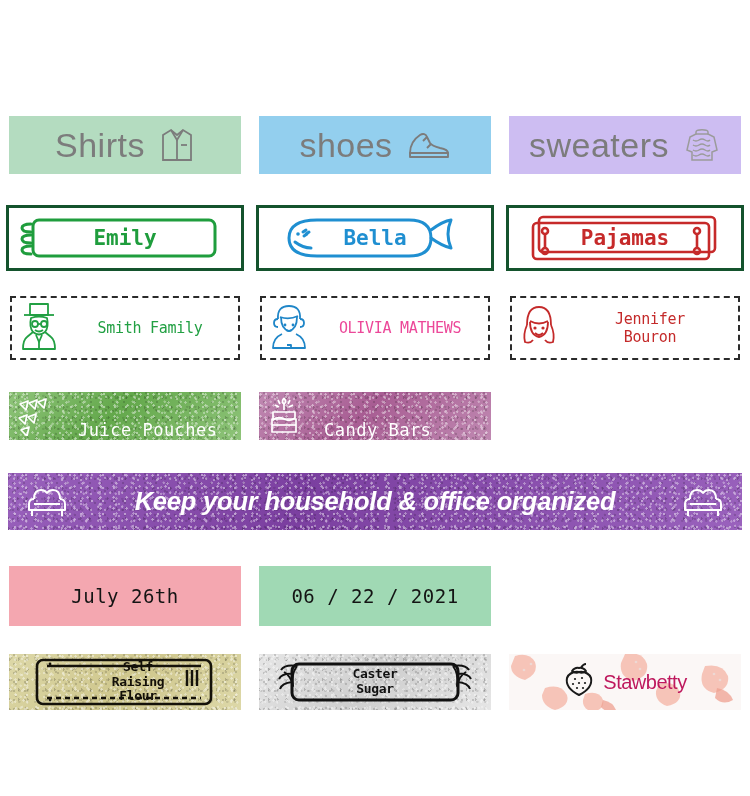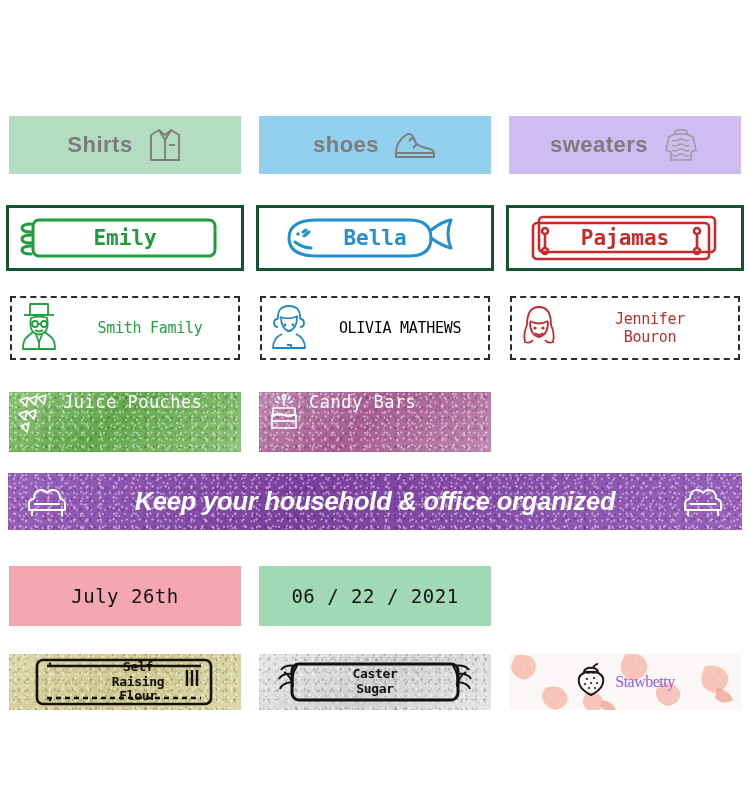--- a/index.html
+++ b/index.html
@@ -13,21 +13,21 @@
   
   .row{position:absolute;left:0;width:750px;display:flex;}
   .cell{width:250px;display:flex;align-items:center;justify-content:center;}
 
   
   .pastel{
     width:232px;height:58px;display:flex;align-items:center;
     justify-content:center;gap:14px;
   }
   .pastel .txt{
-    font-size:22px;color:#7c7c7c;letter-spacing:.5px;font-weight:700;
+    font-size:34px;color:#7c7c7c;letter-spacing:.5px;font-weight:400;
   }
   .pastel svg{display:block}
 
   
   .framed{
     width:232px;height:60px;background:#fff;border:3px solid #14532d;
     display:flex;align-items:center;justify-content:center;position:relative;
   }
   .framed .art{position:relative;width:100%;height:100%;}
   .framed .art svg{position:absolute;left:0;top:0}
@@ -45,21 +45,21 @@
     display:flex;align-items:center;gap:8px;padding:0 6px;
     box-sizing:border-box;
   }
   .dashed .nm{
     font-family:"DejaVu Sans Mono", monospace;font-size:15px;
     line-height:1.22;flex:1;text-align:center;letter-spacing:-0.3px;
   }
 
   
   .glitter{
-    width:232px;height:60px;display:flex;align-items:flex-start;gap:8px;
+    width:232px;height:48px;display:flex;align-items:flex-end;gap:23px;
     padding-left:8px;box-sizing:border-box;position:relative;overflow:hidden;
   }
   .glitter .gtxt{
     font-family:"DejaVu Sans Mono", monospace;font-size:17px;color:#fff;
     letter-spacing:.5px;position:relative;z-index:2;
   }
   .glitter svg{position:relative;z-index:2}
   .sparkle{
     position:absolute;inset:0;z-index:1;opacity:.55;
     background-image:
@@ -251,21 +251,21 @@
             <path d="M13 16 q0 12 8 14 q8 -2 8 -14"></path>
             <path d="M10 18 q-4 0 -4 4 q0 4 4 4"></path>
             <path d="M32 18 q4 0 4 4 q0 4 -4 4"></path>
             <circle cx="17" cy="24" r="1.4" fill="#1f86c8" stroke="none"></circle>
             <circle cx="25" cy="24" r="1.4" fill="#1f86c8" stroke="none"></circle>
             <path d="M18 29 q3 2 6 0"></path>
             <path d="M14 33 q-9 4 -9 14 H37 q0 -10 -9 -14"></path>
             <path d="M19 44 H23 V48"></path>
           </svg>
         </span>
-        <span class="nm" style="color:#000000">OLIVIA MATHEWS</span>
+        <span class="nm" style="color:#ec4899">OLIVIA MATHEWS</span>
       </div>
     </div>
 
     <div class="cell">
       <div class="dashed">
         <span>
           <svg width="42" height="50" viewBox="0 0 42 50" fill="none" stroke="#c42a2a" stroke-width="1.8" stroke-linejoin="round">
             <path d="M9 24 q0 -18 12 -18 q12 0 12 18"></path>
             <path d="M12 20 q9 5 18 0"></path>
             <path d="M12 21 q0 13 9 15 q9 -2 9 -15"></path>
@@ -437,19 +437,19 @@
                 <circle cx="12" cy="16" r="1.1"></circle>
                   <circle cx="19" cy="15" r="1.1"></circle>
                 <circle cx="16" cy="20" r="1.1"></circle>
                   <circle cx="10" cy="21" r="1.1"></circle>
                 <circle cx="22" cy="20" r="1.1"></circle>
                   <circle cx="14" cy="25" r="1.1"></circle>
                 <circle cx="20" cy="25" r="1.1"></circle>
               </g>
             </svg>
           </span>
-          <span style="font-family:Liberation Serif, serif;font-size:16px;color:#8b5cf6;z-index:4;letter-spacing:-0.5px;">Stawbetty</span>
+          <span style="font-family:Liberation Sans, sans-serif;font-size:20px;color:#be185d;z-index:4;letter-spacing:-0.5px;">Stawbetty</span>
         </div>
       </div>
     </div>
   </div>
 
 </div>
 
 </body></html>

